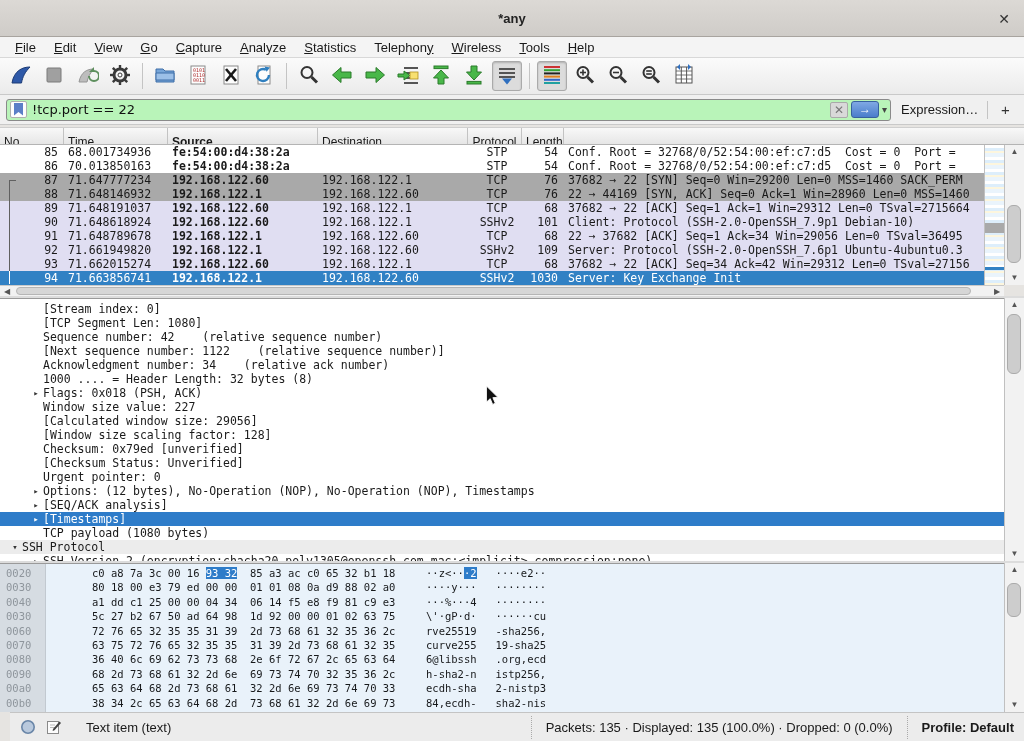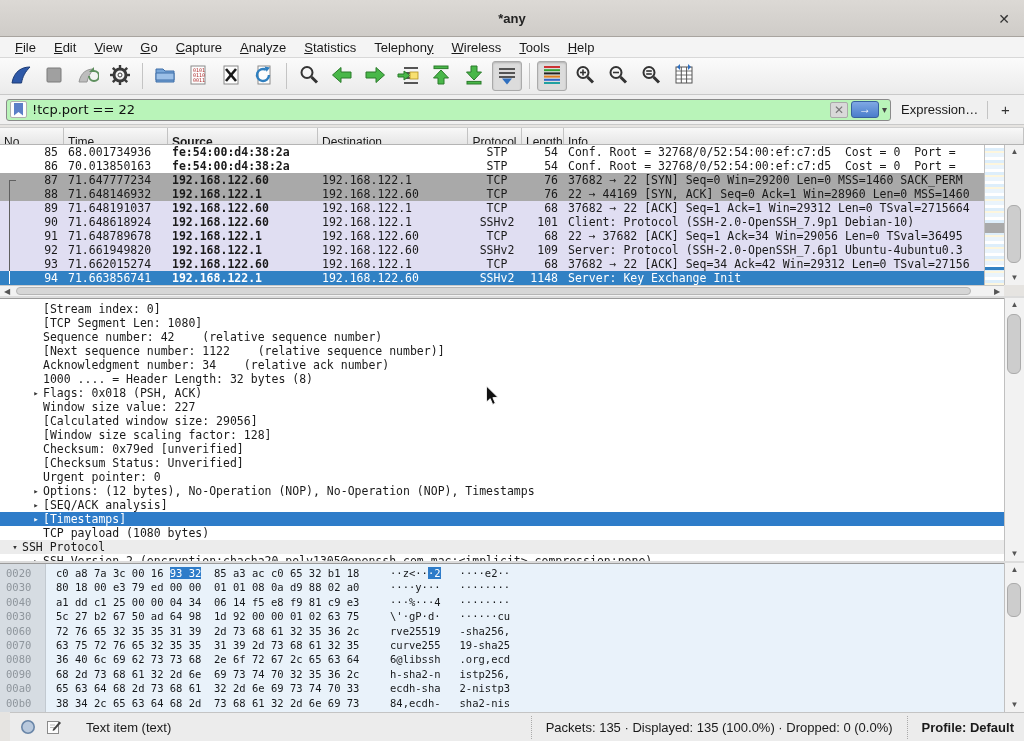--- a/index.html
+++ b/index.html
@@ -83,21 +83,21 @@
   .dline.shaded { background:#ececec; }
   .dline.selected { background:#2e7cc9; color:#fff; }
   .dline.selected .arrow { color:#fff; }
 
   
   #hexpane { position:absolute; left:0; top:563px; width:1006px; height:149px; background:#e9f2fa;
     border-top:1px solid #9a9a9a; overflow:hidden; font-family:"DejaVu Sans Mono","Liberation Mono",monospace; font-size:10.5px; padding-top:2px; }
   #hex-offcol { position:absolute; left:0; top:0; width:46px; height:100%; background:#d6dce2; border-right:1px solid #c2c9d0; }
   .hxline { position:relative; height:14.4px; line-height:14.4px; display:flex; white-space:pre; }
   .hxoff { width:38px; flex:none; color:#8e959c; padding-left:6px; }
-  .hxbytes { width:352px; flex:none; padding-left:18px; color:#17191b; }
+  .hxbytes { width:352px; flex:none; padding-left:18px; color:#17191b;margin-left:36px; }
   .hxascii { color:#17191b; }
   .hxhl { background:#2e7cc9; color:#fff; }
 
   
   #statusbar { position:absolute; left:10px; top:712px; width:1024px; height:29px; background:#ececec;
     border-top:1px solid #c4c4c4; display:flex; align-items:center; font-size:13px; color:#1a1a1a; }
   #sb-left { display:flex; align-items:center; gap:10px; padding-left:10px; flex:1; }
   #sb-text { margin-left:14px; }
   #sb-right { display:flex; align-items:center; }
   #sb-packets { border-left:1px dotted #aaa; padding:4px 14px 4px 14px; }
@@ -318,33 +318,32 @@
   <div id="filter-add">+</div>
 </div>
 
 <div id="plist-header">
   <div class="hcell c-no">No.</div>
   <div class="hcell c-time">Time</div>
   <div class="hcell c-src">Source</div>
   <div class="hcell c-dst">Destination</div>
   <div class="hcell c-proto">Protocol</div>
   <div class="hcell c-len">Length</div>
-  <div class="hcell c-info">Info</div>
 </div>
 <div id="plist-rows">
   <div class="prow row-stp"><span class="c-no">85</span><span class="c-time">68.001734936</span><span class="c-src">fe:54:00:d4:38:2a</span><span class="c-dst"></span><span class="c-proto">STP</span><span class="c-len">54</span><span class="c-info">Conf. Root = 32768/0/52:54:00:ef:c7:d5  Cost = 0  Port = </span></div>
     <div class="prow row-stp"><span class="c-no">86</span><span class="c-time">70.013850163</span><span class="c-src">fe:54:00:d4:38:2a</span><span class="c-dst"></span><span class="c-proto">STP</span><span class="c-len">54</span><span class="c-info">Conf. Root = 32768/0/52:54:00:ef:c7:d5  Cost = 0  Port = </span></div>
     <div class="prow row-syn"><span class="c-no">87</span><span class="c-time">71.647777234</span><span class="c-src">192.168.122.60</span><span class="c-dst">192.168.122.1</span><span class="c-proto">TCP</span><span class="c-len">76</span><span class="c-info">37682 → 22 [SYN] Seq=0 Win=29200 Len=0 MSS=1460 SACK_PERM</span></div>
     <div class="prow row-syn"><span class="c-no">88</span><span class="c-time">71.648146932</span><span class="c-src">192.168.122.1</span><span class="c-dst">192.168.122.60</span><span class="c-proto">TCP</span><span class="c-len">76</span><span class="c-info">22 → 44169 [SYN, ACK] Seq=0 Ack=1 Win=28960 Len=0 MSS=1460</span></div>
     <div class="prow row-tcp"><span class="c-no">89</span><span class="c-time">71.648191037</span><span class="c-src">192.168.122.60</span><span class="c-dst">192.168.122.1</span><span class="c-proto">TCP</span><span class="c-len">68</span><span class="c-info">37682 → 22 [ACK] Seq=1 Ack=1 Win=29312 Len=0 TSval=2715664</span></div>
     <div class="prow row-tcp"><span class="c-no">90</span><span class="c-time">71.648618924</span><span class="c-src">192.168.122.60</span><span class="c-dst">192.168.122.1</span><span class="c-proto">SSHv2</span><span class="c-len">101</span><span class="c-info">Client: Protocol (SSH-2.0-OpenSSH_7.9p1 Debian-10)</span></div>
     <div class="prow row-tcp"><span class="c-no">91</span><span class="c-time">71.648789678</span><span class="c-src">192.168.122.1</span><span class="c-dst">192.168.122.60</span><span class="c-proto">TCP</span><span class="c-len">68</span><span class="c-info">22 → 37682 [ACK] Seq=1 Ack=34 Win=29056 Len=0 TSval=36495</span></div>
     <div class="prow row-tcp"><span class="c-no">92</span><span class="c-time">71.661949820</span><span class="c-src">192.168.122.1</span><span class="c-dst">192.168.122.60</span><span class="c-proto">SSHv2</span><span class="c-len">109</span><span class="c-info">Server: Protocol (SSH-2.0-OpenSSH_7.6p1 Ubuntu-4ubuntu0.3</span></div>
     <div class="prow row-tcp"><span class="c-no">93</span><span class="c-time">71.662015274</span><span class="c-src">192.168.122.60</span><span class="c-dst">192.168.122.1</span><span class="c-proto">TCP</span><span class="c-len">68</span><span class="c-info">37682 → 22 [ACK] Seq=34 Ack=42 Win=29312 Len=0 TSval=27156</span></div>
-    <div class="prow row-sel"><span class="c-no">94</span><span class="c-time">71.663856741</span><span class="c-src">192.168.122.1</span><span class="c-dst">192.168.122.60</span><span class="c-proto">SSHv2</span><span class="c-len">1148</span><span class="c-info">Server: Key Exchange Init</span></div>
+    <div class="prow row-sel"><span class="c-no">94</span><span class="c-time">71.663856741</span><span class="c-src">192.168.122.1</span><span class="c-dst">192.168.122.60</span><span class="c-proto">SSHv2</span><span class="c-len">1030</span><span class="c-info">Server: Key Exchange Init</span></div>
     <div id="bracket"></div>
   <div id="bracket-sel"></div>
 </div>
 <div id="minimap">
   <div id="minimap-gray"></div>
   <div id="minimap-sel"></div>
 </div>
 <div class="vscroll" style="left:1004px; top:145px; height:140px;">
   <div class="sb-arrow" style="top:0;">▲</div>
   <div class="sb-thumb" style="top:60px; height:58px;"></div>

